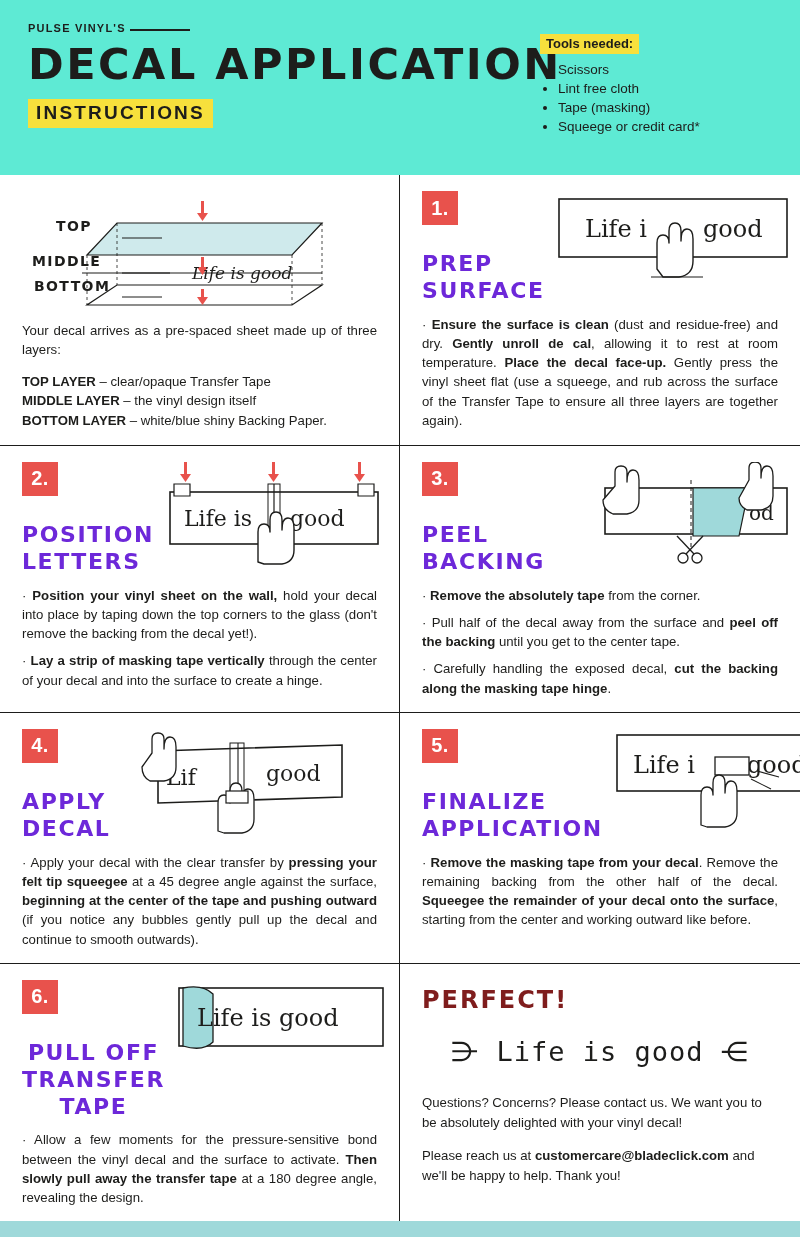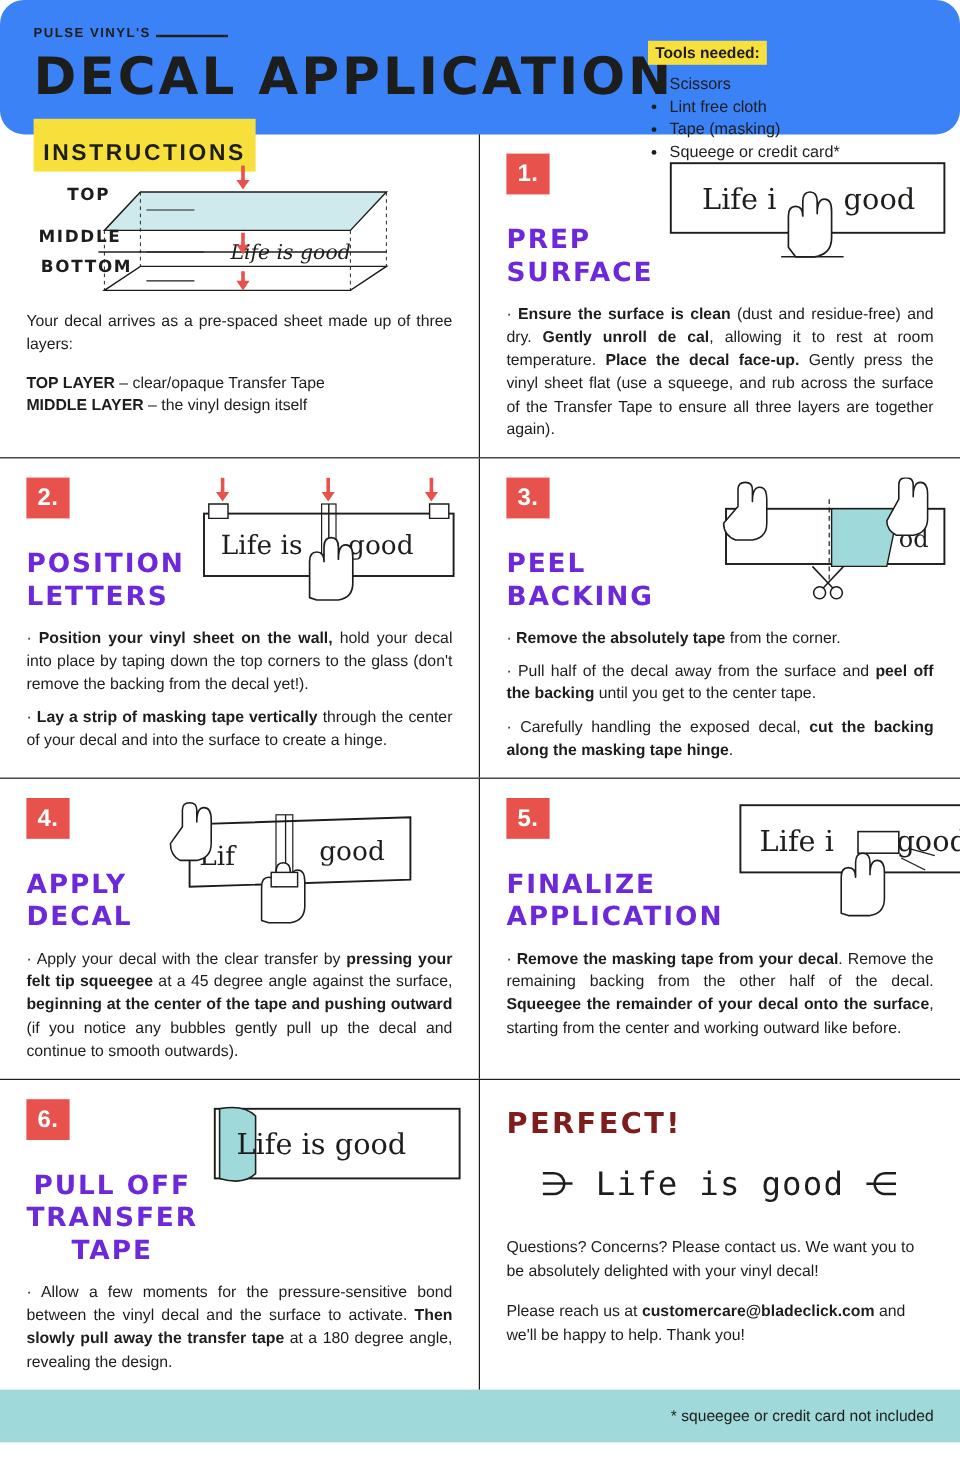--- a/index.html
+++ b/index.html
@@ -15,24 +15,23 @@
   .page {
     position: relative;
     width: 800px;
     height: 1237px;
     background: #ffffff;
   }
 
   
   .header {
     position: relative;
-    height: 112px;
-    background: #3b82f6;
+    height: 175px;
+    background: #5eead4;
     padding: 22px 26px 0 28px;
-    border-radius: 20px;
   }
   .brand-row {
     display: flex;
     align-items: flex-end;
     gap: 4px;
   }
   .brand {
     font-size: 11px;
     letter-spacing: 1.2px;
     font-weight: bold;
@@ -52,21 +51,21 @@
     line-height: 1.05;
     margin-top: 8px;
     color: #1d1d1b;
   }
   .subtitle-wrap {
     margin-top: 12px;
   }
   .subtitle {
     display: inline-block;
     background: #f7e03c;
-    padding: 18px 8px 4px 8px;
+    padding: 3px 8px 4px 8px;
     font-size: 19px;
     font-weight: bold;
     letter-spacing: 2.2px;
     color: #1d1d1b;
   }
   .tools {
     position: absolute;
     right: 20px;
     top: 34px;
     width: 240px;
@@ -272,20 +271,23 @@
         <div class="body-text">
           <p>Your decal arrives as a pre-spaced sheet made up of three layers:</p>
         </div>
         <div class="layer-list" style="margin-top:12px;">
           <div>
             <b>TOP LAYER</b><span> – clear/opaque Transfer Tape</span>
           </div>
           <div>
             <b>MIDDLE LAYER</b><span> – the vinyl design itself</span>
           </div>
+          <div>
+            <b>BOTTOM LAYER</b><span> – white/blue shiny Backing Paper.</span>
+          </div>
         </div>
       </div>
 
       <div class="cell">
         <div class="head-flex">
           <div class="head-left">
             <div class="num">1.</div>
             <div class="step-title" style="white-space:pre-line;">PREP
 SURFACE</div>
           </div>

